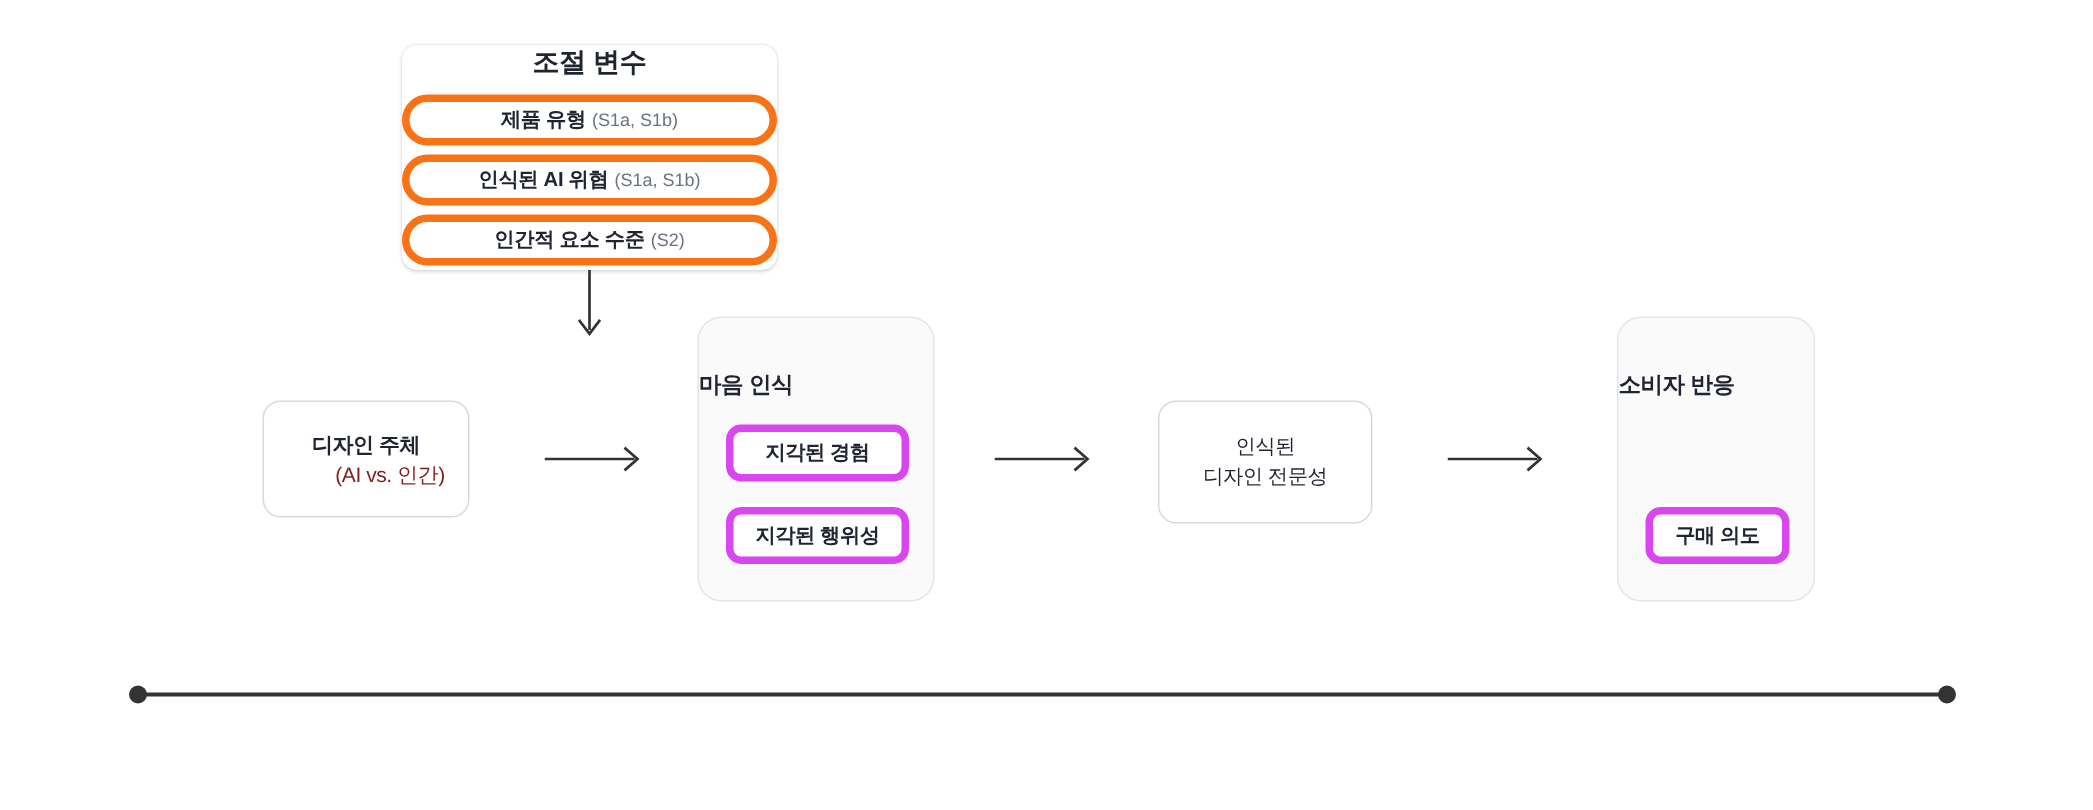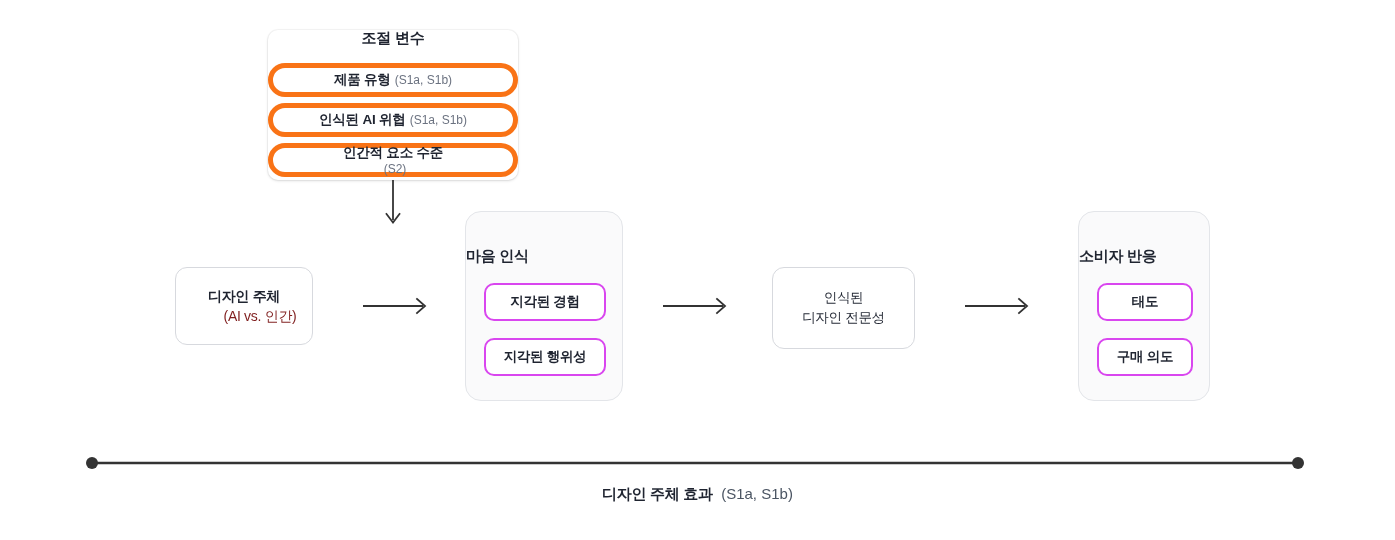--- a/index.html
+++ b/index.html
@@ -17,38 +17,38 @@
   
   #moderator-panel{
     left:268px;top:30px;width:250px;height:150px;
     background:#ffffff;
     border-radius:10px;
     box-shadow:0 1px 3px rgba(0,0,0,.13), 0 0 0 1px rgba(0,0,0,.035);
   }
   #moderator-title{
     left:268px;top:29px;width:250px;
     text-align:center;
-    font-size:15px;font-weight:bold;letter-spacing:-0.2px;
+    font-size:18px;font-weight:bold;letter-spacing:-0.2px;
     color:#1f2430;
     z-index:3;
   }
   .mod-item{
     left:268px;width:250px;height:34px;
     background:#ffffff;
     border:5px solid #f97316;
     border-radius:17px;
     display:flex;align-items:center;justify-content:center;
     box-sizing:border-box;
     z-index:4;
   }
   .mod-item .lbl{font-size:13.5px;font-weight:bold;color:#1f2430;letter-spacing:-0.2px;}
   .mod-item .sfx{font-size:12px;font-weight:normal;color:#6b7280;margin-left:4px;}
   #mod-item-0{top:63px;}
   #mod-item-1{top:103px;}
-  #mod-item-2{top:143px;flex-direction:column;}
+  #mod-item-2{top:143px;}
 
   
   #v-arrow{left:377px;top:180px;width:32px;height:46px;}
 
   
   .node-box{
     background:#ffffff;
     border:1px solid #d7d9de;
     border-radius:12px;
     display:flex;flex-direction:column;
@@ -79,21 +79,21 @@
     position:absolute;left:0;width:100%;
     text-align:left;font-size:15px;font-weight:bold;
     color:#1f2430;letter-spacing:-0.3px;
   }
   #mind-title{top:35px;}
   #response-title{top:35px;}
 
   .sub-pill{
     position:absolute;
     background:#ffffff;
-    border:2px solid #d946ef;
+    border:5px solid #d946ef;
     border-radius:10px;
     display:flex;align-items:center;justify-content:center;
     box-sizing:border-box;
     font-size:13.5px;font-weight:bold;color:#1f2430;letter-spacing:-0.3px;
   }
   #mind-panel .sub-pill{left:18px;width:122px;height:38px;}
   #mind-sub-0{top:71px;}
   #mind-sub-1{top:126px;}
   #response-panel .sub-pill{left:18px;width:96px;height:38px;}
   #resp-sub-0{top:71px;}
@@ -162,28 +162,23 @@
     <span class="l2">디자인 전문성</span>
   </div>
 
   <svg class="abs h-arrow" style="left:965px;top:294px;" viewBox="0 0 66 24">
     <line x1="0" y1="12" x2="60" y2="12" stroke="#333333" stroke-width="1.8"></line>
     <polyline points="54,5 62,12 54,19" fill="none" stroke="#333333" stroke-width="1.8" stroke-linecap="square" stroke-linejoin="miter"></polyline>
   </svg>
 
   <div class="abs group-panel" id="response-panel">
     <div class="group-title" id="response-title">소비자 반응</div>
-    <div class="sub-pill" id="resp-sub-0">태도</div>
     <div class="sub-pill" id="resp-sub-1">구매 의도</div>
   </div>
 
   <svg class="abs" id="effect-rule" viewBox="0 0 1220 22">
     <line x1="7" y1="11" x2="1213" y2="11" stroke="#333333" stroke-width="2.6"></line>
     <circle cx="7" cy="11" r="6" fill="#333333"></circle>
     <circle cx="1213" cy="11" r="6" fill="#333333"></circle>
   </svg>
 
-  <div class="abs" id="effect-caption">
-    <span class="main">디자인 주체 효과</span>
-    <span class="sfx">(S1a, S1b)</span>
-  </div>
 
 </div>
 
 </body></html>

